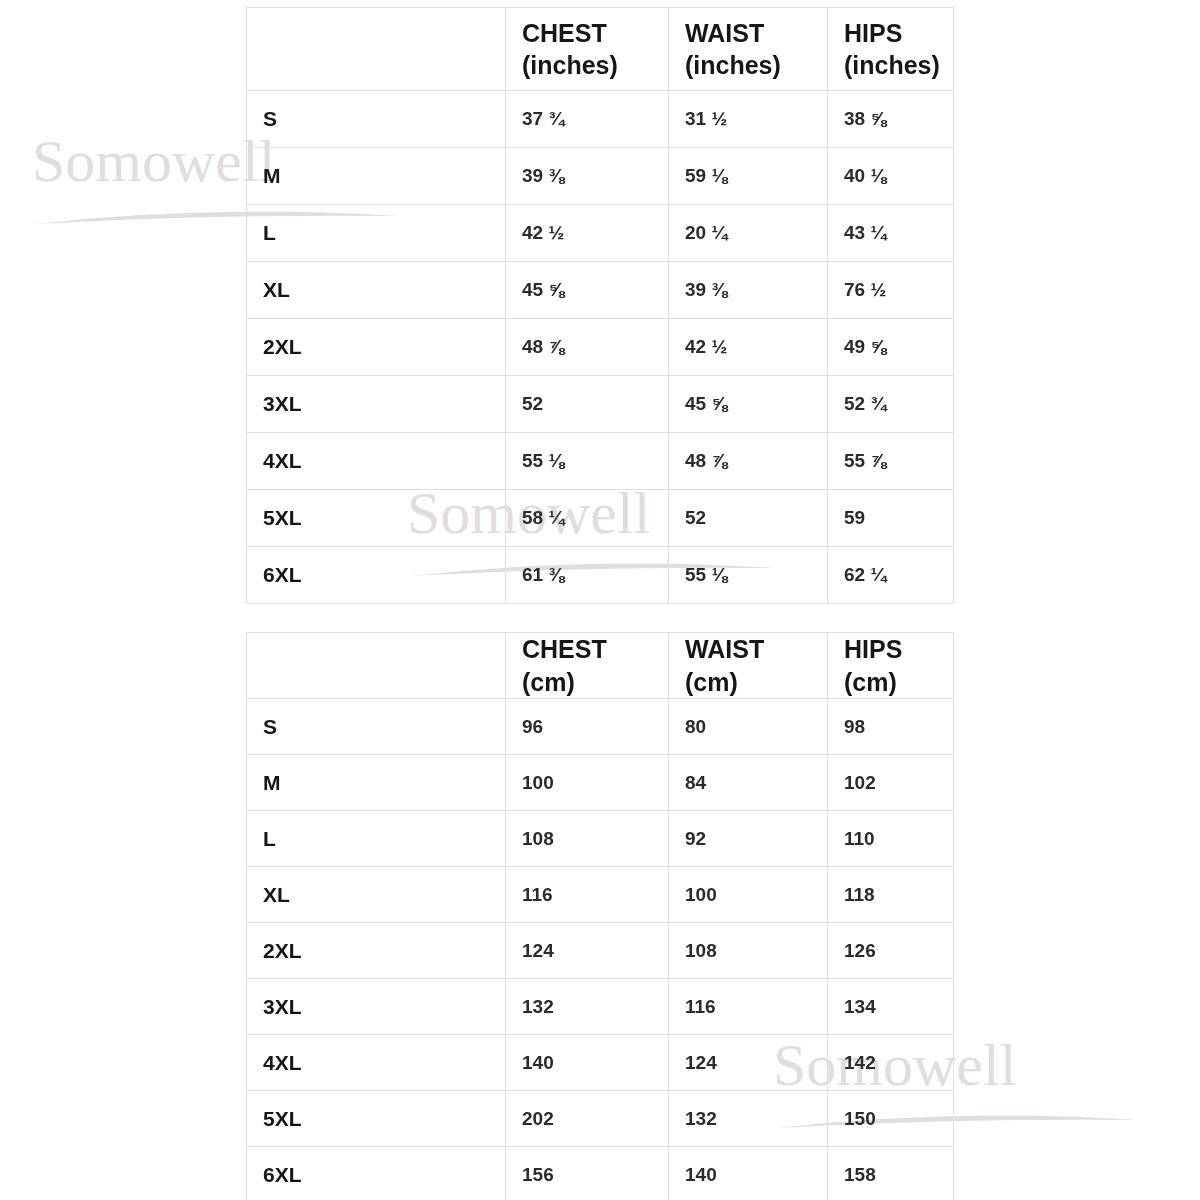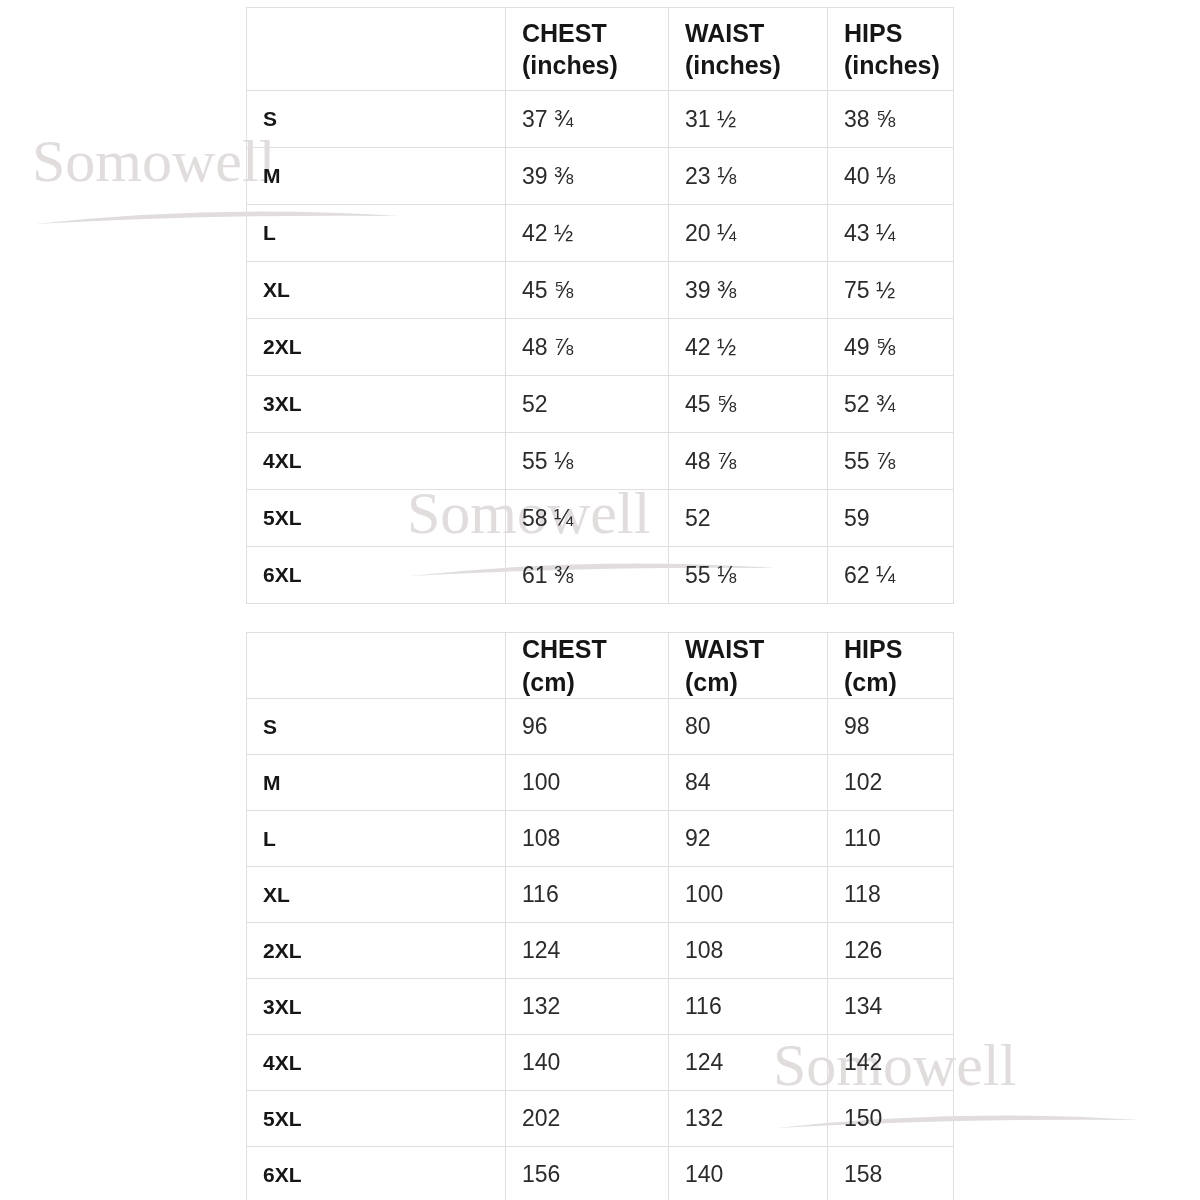--- a/index.html
+++ b/index.html
@@ -44,21 +44,21 @@
     background:transparent;
   }
   .size-table thead th {
     font-size:25px; font-weight:700; color:#161616;
     line-height:1.3; white-space:pre-line;
   }
   .size-table tbody th {
     font-size:21px; font-weight:700; color:#161616;
   }
   .size-table tbody td {
-    font-size:23px; font-weight:400; color:#2b2b2b;
+    font-size:19px; font-weight:700; color:#2b2b2b;
   }
 
   .table-inches thead tr {height:83px;}
   .table-inches tbody tr {height:57px;}
   .table-cm thead tr {height:56px;padding-left:36px;}
   .table-cm tbody tr {height:56px;}
 </style>
 </head>
 <body>
 
@@ -106,34 +106,34 @@
       <tbody>
         <tr>
           <th>S</th>
           <td>37 ¾</td>
           <td>31 ½</td>
           <td>38 ⅝</td>
         </tr>
         <tr>
           <th>M</th>
           <td>39 ⅜</td>
-          <td>23 ⅛</td>
+          <td>59 ⅛</td>
           <td>40 ⅛</td>
         </tr>
         <tr>
           <th>L</th>
           <td>42 ½</td>
           <td>20 ¼</td>
           <td>43 ¼</td>
         </tr>
         <tr>
           <th>XL</th>
           <td>45 ⅝</td>
           <td>39 ⅜</td>
-          <td>75 ½</td>
+          <td>76 ½</td>
         </tr>
         <tr>
           <th>2XL</th>
           <td>48 ⅞</td>
           <td>42 ½</td>
           <td>49 ⅝</td>
         </tr>
         <tr>
           <th>3XL</th>
           <td>52</td>

